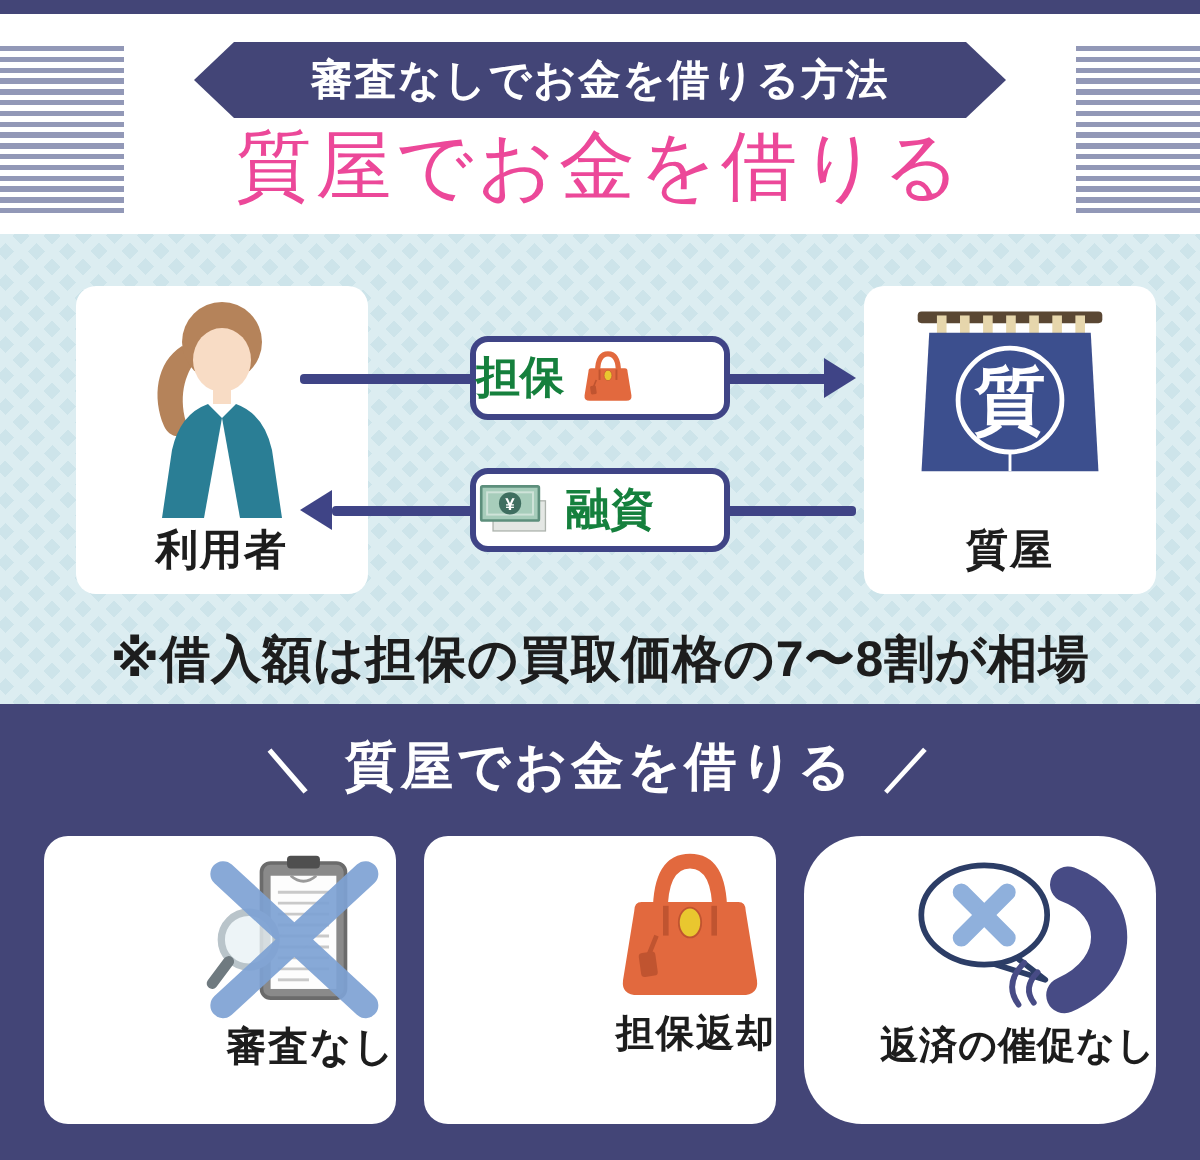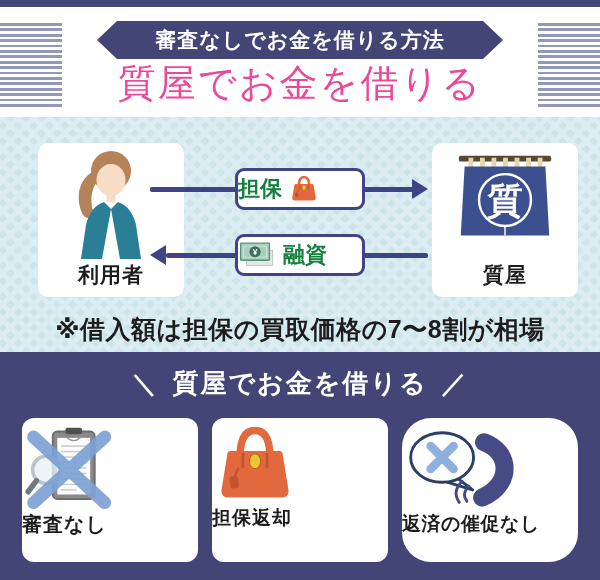--- a/index.html
+++ b/index.html
@@ -38,21 +38,21 @@
     gap:7px;font-size:22px;font-weight:bold;color:#15803d;z-index:2;}
   .note{position:absolute;top:196px;left:0;width:600px;text-align:center;
     font-size:25px;font-weight:bold;color:#1d1d1d;letter-spacing:0.5px;}
 
   
   .merits{position:absolute;top:352px;left:0;width:600px;height:228px;background:#434577;}
   .merits-heading{margin:0;padding-top:14px;display:flex;align-items:center;justify-content:center;
     gap:14px;color:#fff;font-size:26px;font-weight:bold;letter-spacing:2px;}
   .merits-heading .decor{font-size:25px;font-weight:bold;}
   .merit-card{position:absolute;top:66px;width:176px;height:144px;background:#fff;border-radius:12px;
-    display:flex;flex-direction:column;align-items:flex-start;}
+    display:flex;flex-direction:column;align-items:flex-end;}
   .merit-card.c1{left:22px;} .merit-card.c2{left:212px;} .merit-card.c3{left:402px;border-radius:29px;}
   .merit-icon{height:88px;display:flex;align-items:center;justify-content:center;margin-top:6px;}
   .merit-label{font-size:20px;font-weight:bold;color:#1d1d1d;text-align:center;line-height:1.25;letter-spacing:1px;}
   .merit-card.c2 .merit-icon{height:82px;}
   .merit-card.c2 .merit-label{font-size:19px;}
   .merit-card.c3 .merit-label{font-size:19px;letter-spacing:0.5px;}
   svg{display:block;}
 </style>
 </head>
 <body>

